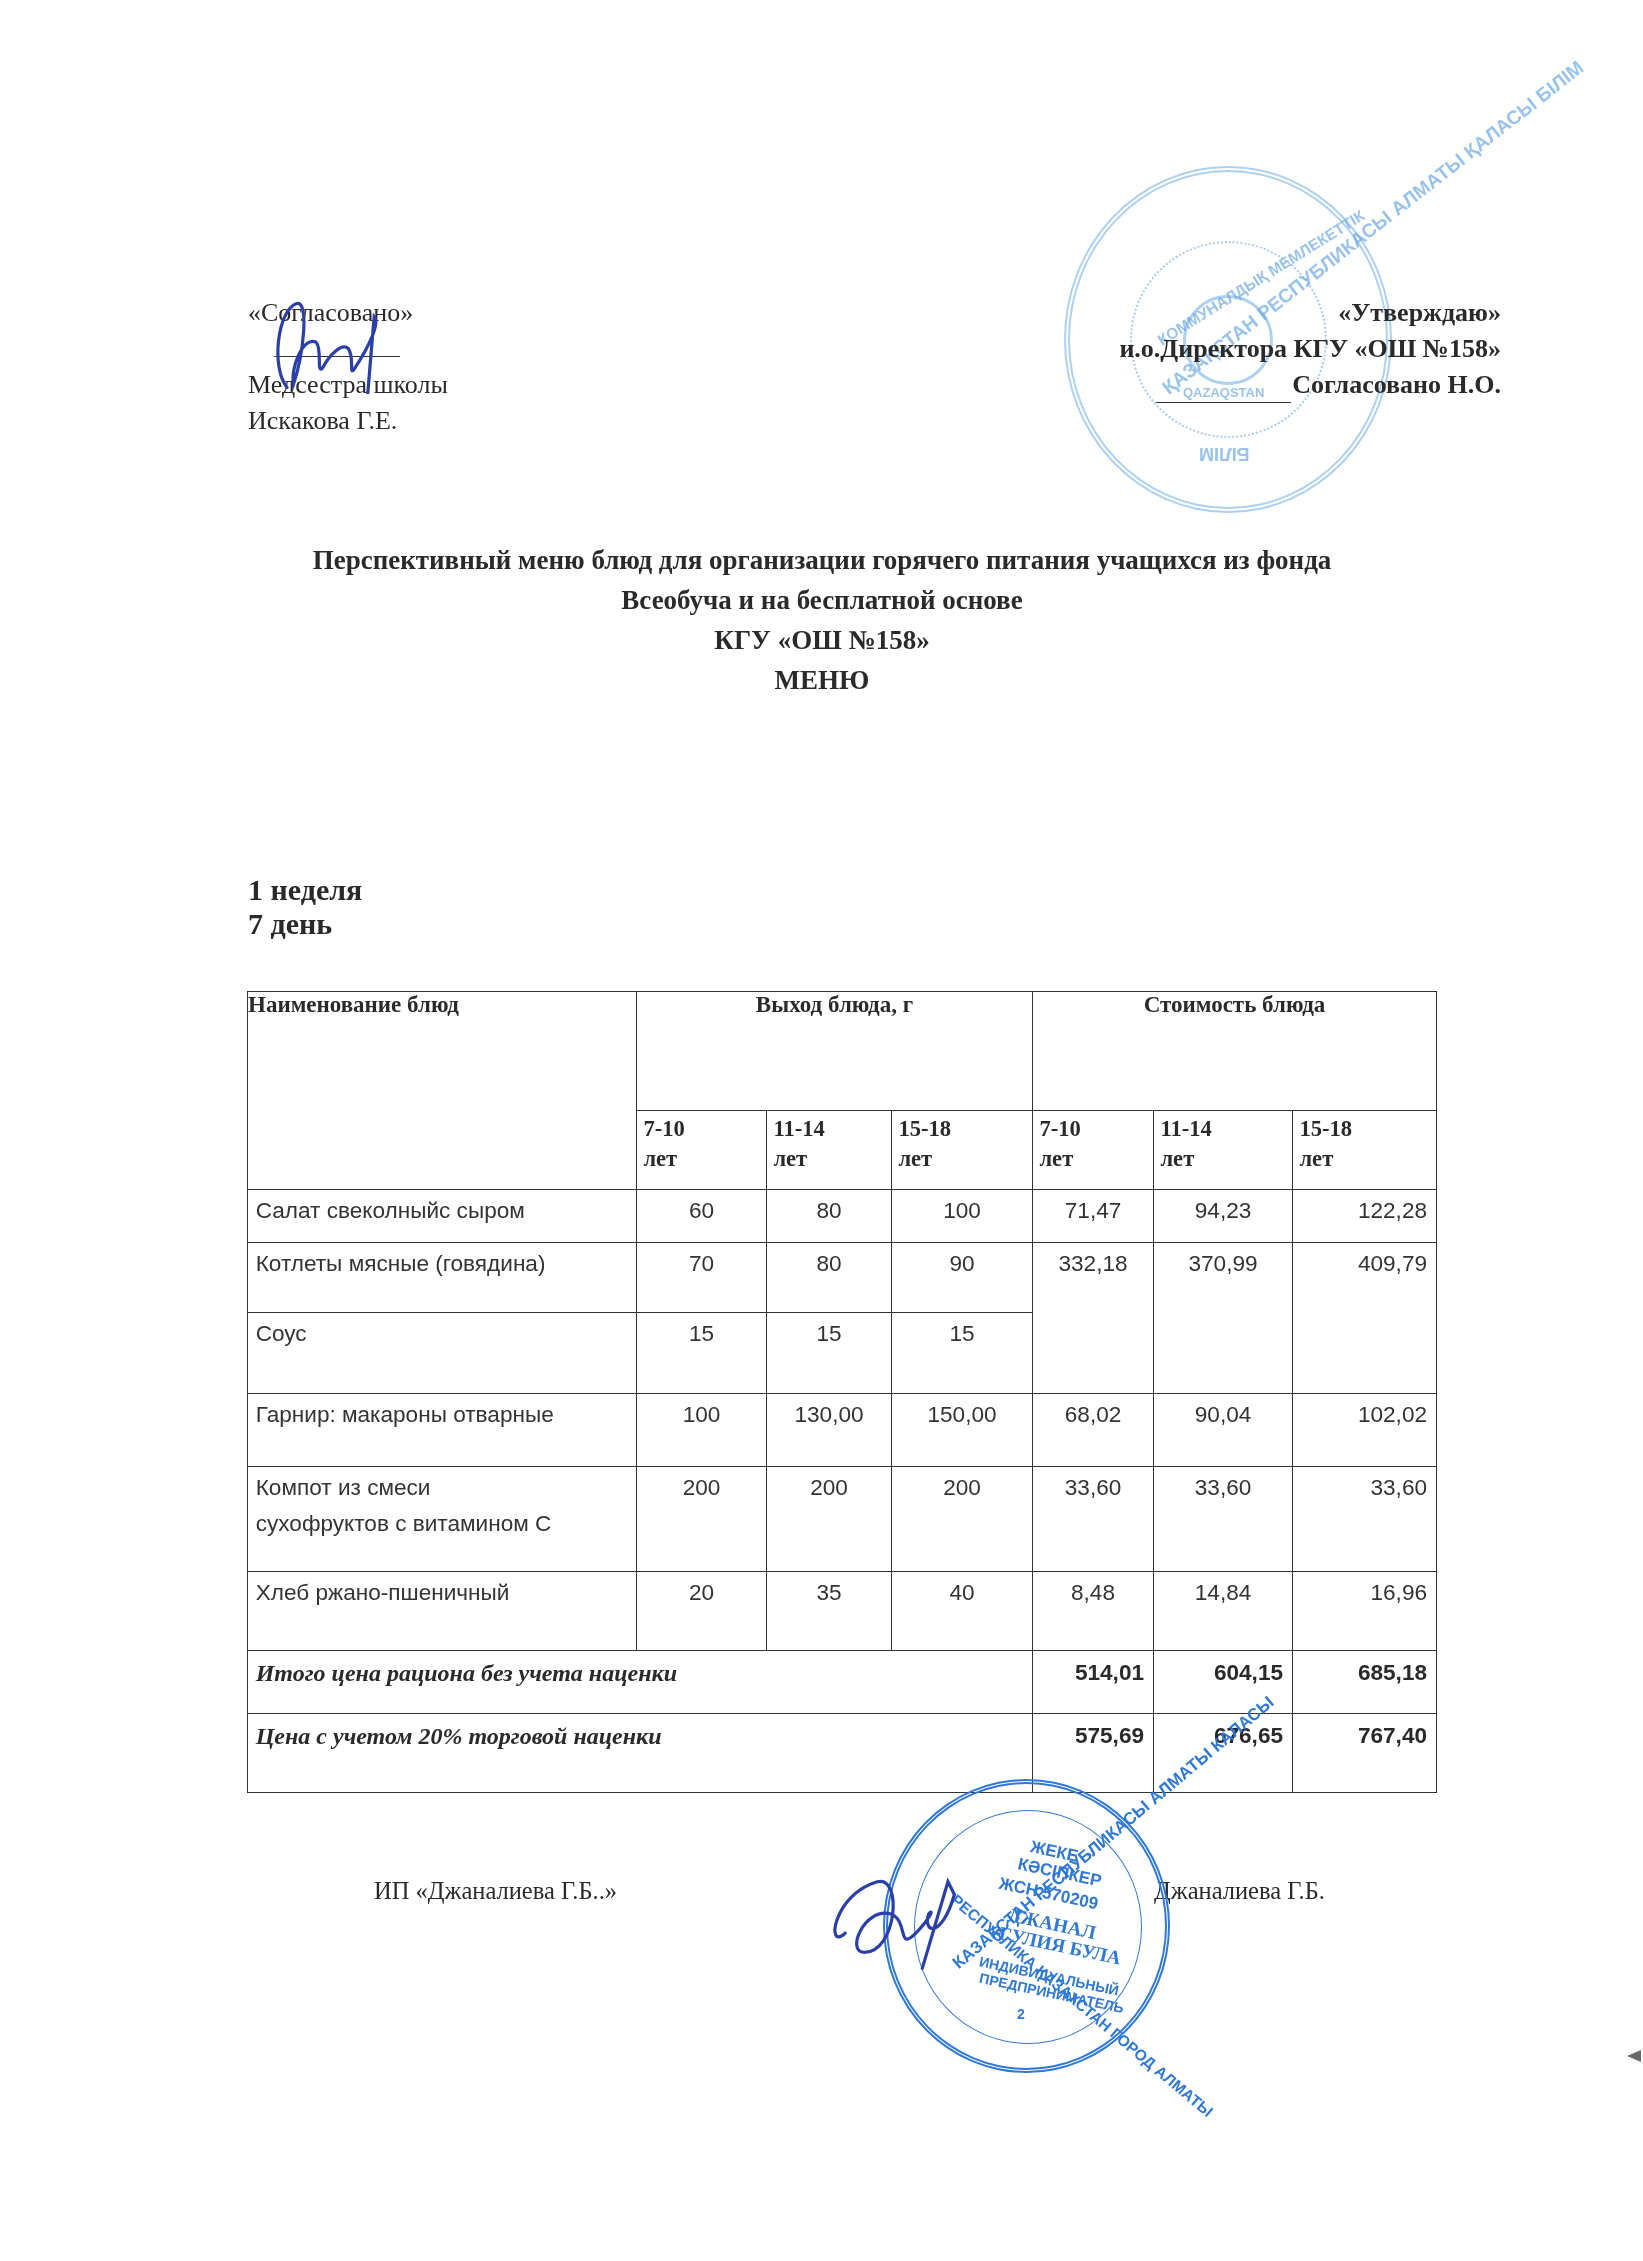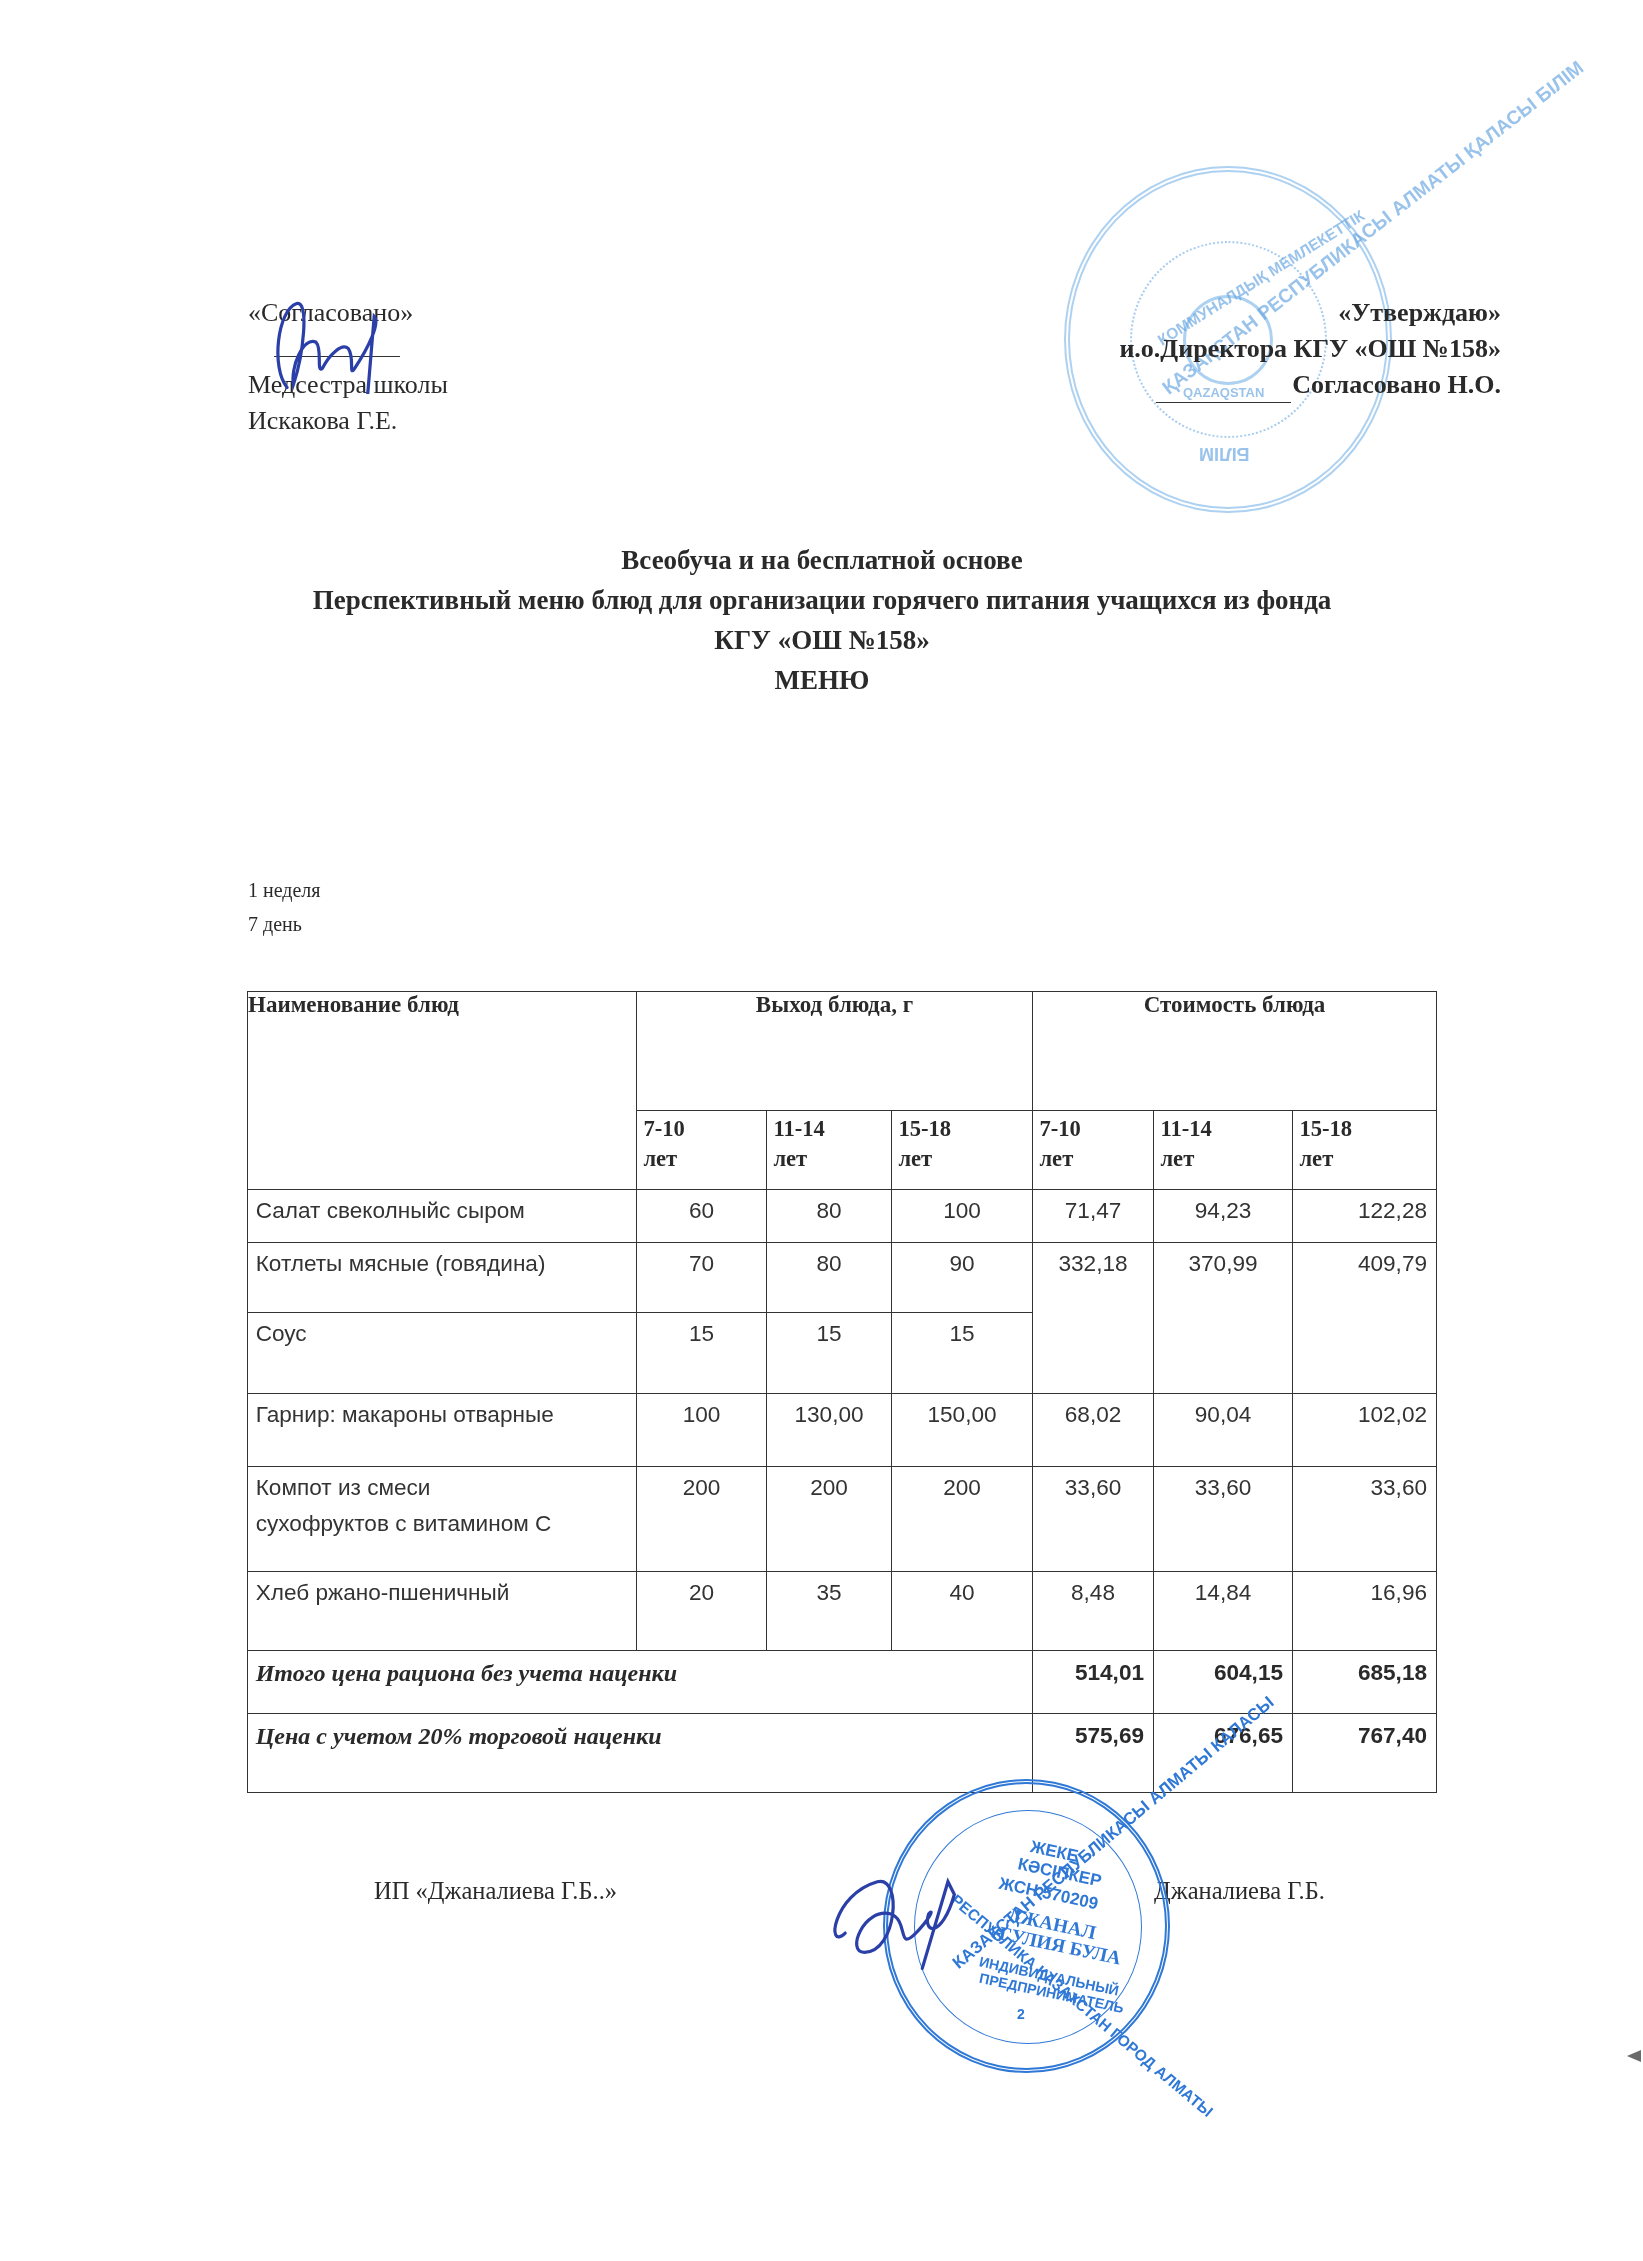--- a/index.html
+++ b/index.html
@@ -31,21 +31,21 @@
 
   .stamp-bot { left:883px; top:1779px; width:277px; height:284px;
                border:5.2px double #2f78d6; }
   .stamp-bot .lbl { position:absolute; font-family:"Liberation Sans", sans-serif;
                     font-weight:bold; color:#2f78d6; white-space:nowrap; font-size:17px; }
 
   
   .title { left:0; width:1644px; top:540px; text-align:center; font-weight:bold;
            font-size:27px; line-height:40px; }
 
-  .week { left:248px; top:873px; font-weight:normal; font-size:20px; line-height:34px; }
+  .week { left:248px; top:873px; font-weight:bold; font-size:30px; line-height:34px; }
 
   
   table.menu { position:absolute; left:247px; top:991px; border-collapse:collapse;
                table-layout:fixed; width:1189px; }
   table.menu td { border:1.3px solid #333; vertical-align:top; padding:0; }
   .hdr { font-family:"Liberation Serif", serif; font-weight:bold; font-size:23px; padding:5.2px 9px; }
   .hdr-center { text-align:center; }
   .age { font-family:"Liberation Serif", serif; font-weight:bold; font-size:22.6px; line-height:30px; padding:2.6px 6.4px !important; }
   .dish { font-family:"Liberation Sans", sans-serif; font-size:22.6px; line-height:36px; padding:2.6px 7.7px !important; color:#333; }
   .num { font-family:"Liberation Sans", sans-serif; font-size:22.6px; line-height:36px; padding:2.6px 9px !important;
@@ -88,22 +88,22 @@
   <path d="M45,140 C20,110 30,20 60,10 C80,5 70,90 55,135 C50,110 70,60 90,70 C100,80 90,120 100,110 C110,90 130,70 140,80 C150,95 140,125 150,110 C170,80 190,40 180,30 L170,150" fill="none" stroke="#2b3fa8" stroke-width="5" stroke-linecap="round"></path>
 </svg>
 
 <div class="abs appr-right serif">
   <div>«Утверждаю»</div>
   <div>и.о.Директора  КГУ «ОШ №158»</div>
   <div><span class="uline"></span><span>Согласовано Н.О.</span></div>
 </div>
 
 <div class="abs title serif">
+  <div>Перспективный меню блюд для организации горячего питания учащихся из фонда</div>
   <div>Всеобуча и на бесплатной  основе</div>
-  <div>Перспективный меню блюд для организации горячего питания учащихся из фонда</div>
   <div>КГУ «ОШ №158»</div>
   <div>МЕНЮ</div>
 </div>
 
 <div class="abs week serif">
   <div>1 неделя</div>
   <div>7 день</div>
 </div>
 
 <table class="menu">

